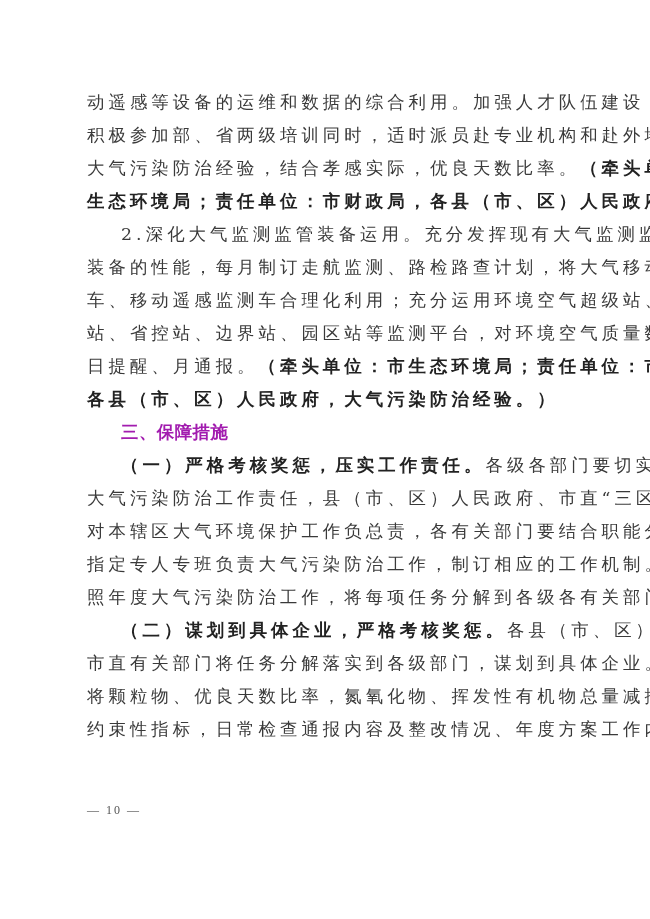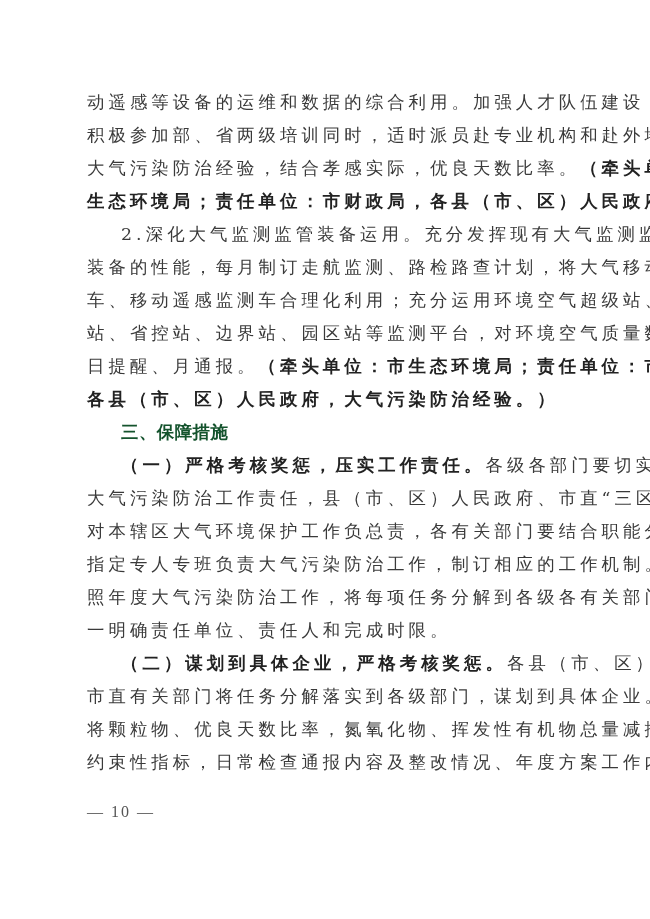--- a/index.html
+++ b/index.html
@@ -5,22 +5,22 @@
   html, body { margin: 0; padding: 0; background: #ffffff; }
   body { width: 650px; height: 919px; position: relative; overflow: hidden;
          font-family: "DejaVu Serif", "Liberation Serif", serif; color: #3a3a3a; }
   .page { position: absolute; left: 0; top: 0; width: 650px; height: 919px; background: #fff; }
   .content { position: absolute; left: 87px; top: 86px; width: 480px; }
   .line { height: 33px; line-height: 33px; font-size: 17.4px; white-space: nowrap;
           letter-spacing: 4.05px; overflow: visible; }
   .line.indent { padding-left: 34px; }
   .b { font-weight: bold; color: #222; }
   .heading { font-family: "DejaVu Sans", "Liberation Sans", sans-serif; font-weight: bold;
-             letter-spacing: 0.5px; color: #14532d; }
-  .pagenum { position: absolute; left: 87px; top: 803px; font-size: 16px; color: #555;
+             letter-spacing: 0.5px; color: #a21caf; }
+  .pagenum { position: absolute; left: 87px; top: 803px; font-size: 12px; color: #555;
              letter-spacing: 2px; font-family: "Liberation Serif", serif; }
 </style>
 </head>
 <body>
 
 <div class="page">
   <div class="content" id="content">
       <div class="line"><span>动遥感等设备的运维和数据的综合利用。加强人才队伍建设，在</span></div>
       <div class="line"><span>积极参加部、省两级培训同时，适时派员赴专业机构和赴外地学习</span></div>
       <div class="line"><span>大气污染防治经验，结合孝感实际，优良天数比率。</span><span class="b">（牵头单位：市</span></div>
@@ -30,20 +30,19 @@
       <div class="line"><span>车、移动遥感监测车合理化利用；充分运用环境空气超级站、国控</span></div>
       <div class="line"><span>站、省控站、边界站、园区站等监测平台，对环境空气质量数据做到</span></div>
       <div class="line"><span>日提醒、月通报。</span><span class="b">（牵头单位：市生态环境局；责任单位：市财政局，</span></div>
       <div class="line"><span class="b">各县（市、区）人民政府，大气污染防治经验。）</span></div>
       <div class="line indent heading"><span>三、保障措施</span></div>
       <div class="line indent"><span class="b">（一）严格考核奖惩，压实工作责任。</span><span>各级各部门要切实落实</span></div>
       <div class="line"><span>大气污染防治工作责任，县（市、区）人民政府、市直“三区”管委会</span></div>
       <div class="line"><span>对本辖区大气环境保护工作负总责，各有关部门要结合职能分工，</span></div>
       <div class="line"><span>指定专人专班负责大气污染防治工作，制订相应的工作机制。对</span></div>
       <div class="line"><span>照年度大气污染防治工作，将每项任务分解到各级各有关部门，逐</span></div>
-      <div class="line"><span>一明确责任单位、责任人和完成时限。</span></div>
       <div class="line indent"><span class="b">（二）谋划到具体企业，严格考核奖惩。</span><span>各县（市、区）人民政府、</span></div>
       <div class="line"><span>市直有关部门将任务分解落实到各级部门，谋划到具体企业。市</span></div>
       <div class="line"><span>将颗粒物、优良天数比率，氮氧化物、挥发性有机物总量减排作为</span></div>
       <div class="line"><span>约束性指标，日常检查通报内容及整改情况、年度方案工作内容落</span></div>
     </div>
   <div class="pagenum">— 10 —</div>
 </div>
 
 </body></html>

